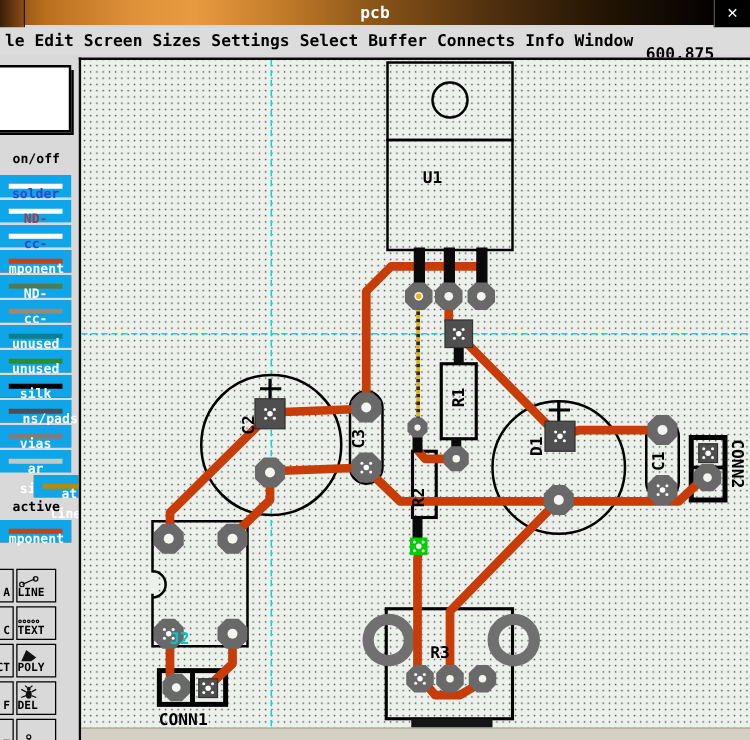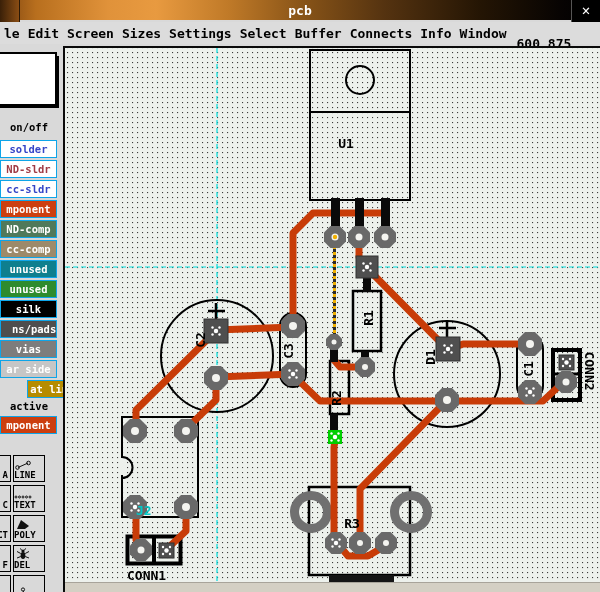--- a/index.html
+++ b/index.html
@@ -26,21 +26,21 @@
   .coords{padding-left:6px;margin-top:20px;}
   
   .sidebar{position:absolute;left:0;top:44px;width:63px;height:548px;background:#d9d9d9;overflow:hidden;}
   .preview{position:absolute;left:-5px;top:8px;width:58px;height:50px;background:#fff;
     border:2px solid #000;box-shadow:3px 3px 0 -1px #000;}
   .side-label{position:absolute;left:0;width:58px;text-align:center;
     font-size:10.5px;font-weight:bold;color:#000;}
   .onoff{top:77px;}
   .activelab{top:356px;}
   .lbtn{position:absolute;left:0;width:57px;height:18px;line-height:16px;text-align:center;
-    font-size:10.5px;font-weight:bold;border:1px solid #0ea5e9;box-sizing:border-box;cursor:default;}
+    font-size:10.5px;font-weight:bold;border:7px solid #0ea5e9;box-sizing:border-box;cursor:default;}
   .l0{top:96px;color:#3646c8;background:#fff;}
   .l1{top:116px;color:#a03c46;background:#fff;}
   .l2{top:136px;color:#3646c8;background:#fff;}
   .l3{top:156px;color:#fff;background:#cc3f10;}
   .l4{top:176px;color:#fff;background:#50795a;}
   .l5{top:196px;color:#fff;background:#9c8a6a;}
   .l6{top:216px;color:#fff;background:#0e7f8e;}
   .l7{top:236px;color:#fff;background:#2e8b2e;}
   .l8{top:256px;color:#fff;background:#000;}
   .l9{top:276px;color:#fff;background:#4e4e4e;padding-left:11px;}

